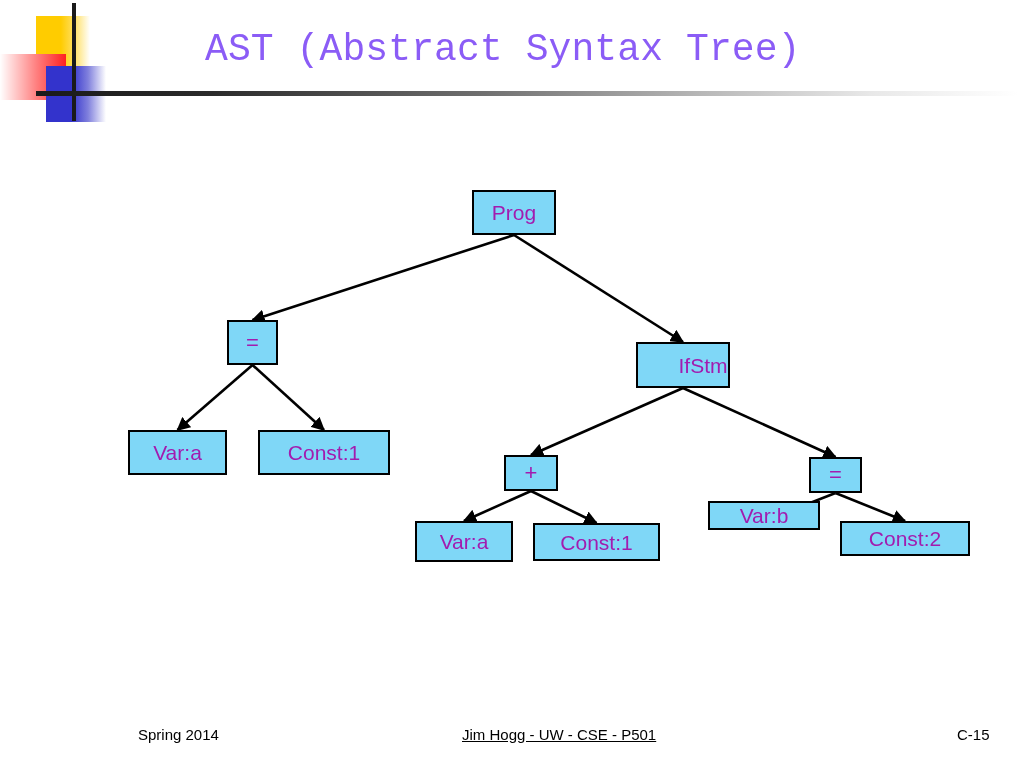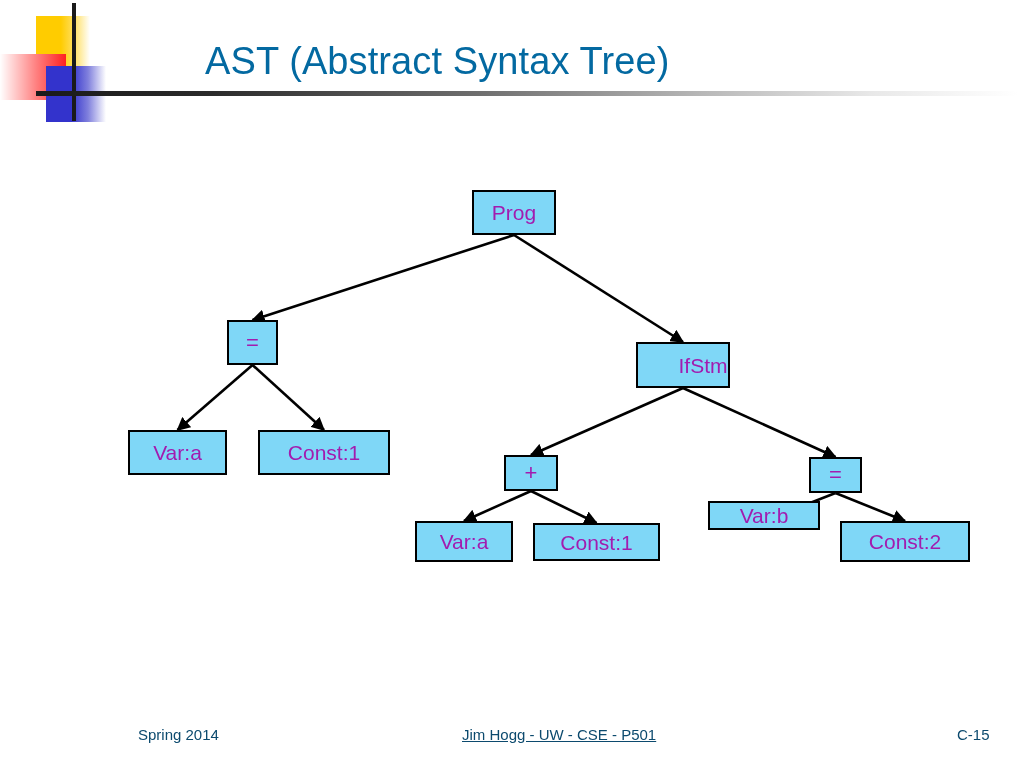--- a/index.html
+++ b/index.html
@@ -62,25 +62,26 @@
     top: 91px;
     width: 982px;
     height: 5px;
     background: linear-gradient(to right, #1a1a1a 0%, #2b2b2b 18%, #6e6e6e 45%, #b8b8b8 68%, #e8e8e8 85%, #ffffff 100%);
   }
 
   
   #title {
     position: absolute;
     left: 205px;
-    top: 40px;
+    top: 28px;
     font-size: 38px;
-    color: #0369a1;
+    color: #8b5cf6;
     letter-spacing: 0.1px;
     white-space: nowrap;
+    font-family: Liberation Mono, monospace;
   }
 
   
   #tree {
     position: absolute;
     left: 0;
     top: 0;
     width: 1024px;
     height: 768px;
   }
@@ -102,21 +103,21 @@
     line-height: 1;
     white-space: nowrap;
   }
   .node.small { font-size: 22px; }
 
   
   .footer-text {
     position: absolute;
     top: 726px;
     font-size: 15px;
-    color: #0c4a6e;
+    color: #000000;
     white-space: nowrap;
   }
   #footer-left  { left: 138px; }
   #footer-mid   { left: 462px; text-decoration: underline; }
   #footer-right { left: 957px; }
 </style>
 </head>
 <body>
 
 <div id="logo">
@@ -173,21 +174,21 @@
       </div>
       <div class="node" style="left: 415px; top: 521px; width: 98px; height: 41px; background: rgb(127, 215, 247); border-color: rgb(0, 0, 0);">
         <span>Var:a</span>
       </div>
       <div class="node" style="left: 533px; top: 523px; width: 127px; height: 38px; background: rgb(127, 215, 247); border-color: rgb(0, 0, 0);">
         <span>Const:1</span>
       </div>
       <div class="node" style="left: 708px; top: 501px; width: 112px; height: 29px; background: rgb(127, 215, 247); border-color: rgb(0, 0, 0);">
         <span>Var:b</span>
       </div>
-      <div class="node" style="left: 840px; top: 521px; width: 130px; height: 41px; background: rgb(127, 215, 247); border-color: rgb(0, 0, 0);">
+      <div class="node" style="left: 840px; top: 521px; width: 130px; height: 35px; background: rgb(127, 215, 247); border-color: rgb(0, 0, 0);">
         <span>Const:2</span>
       </div>
     </div>
 </div>
 
 <div class="footer-text" id="footer-left">Spring 2014</div>
 <div class="footer-text" id="footer-mid">Jim Hogg - UW - CSE - P501</div>
 <div class="footer-text" id="footer-right">C-15</div>
 
 </body></html>

